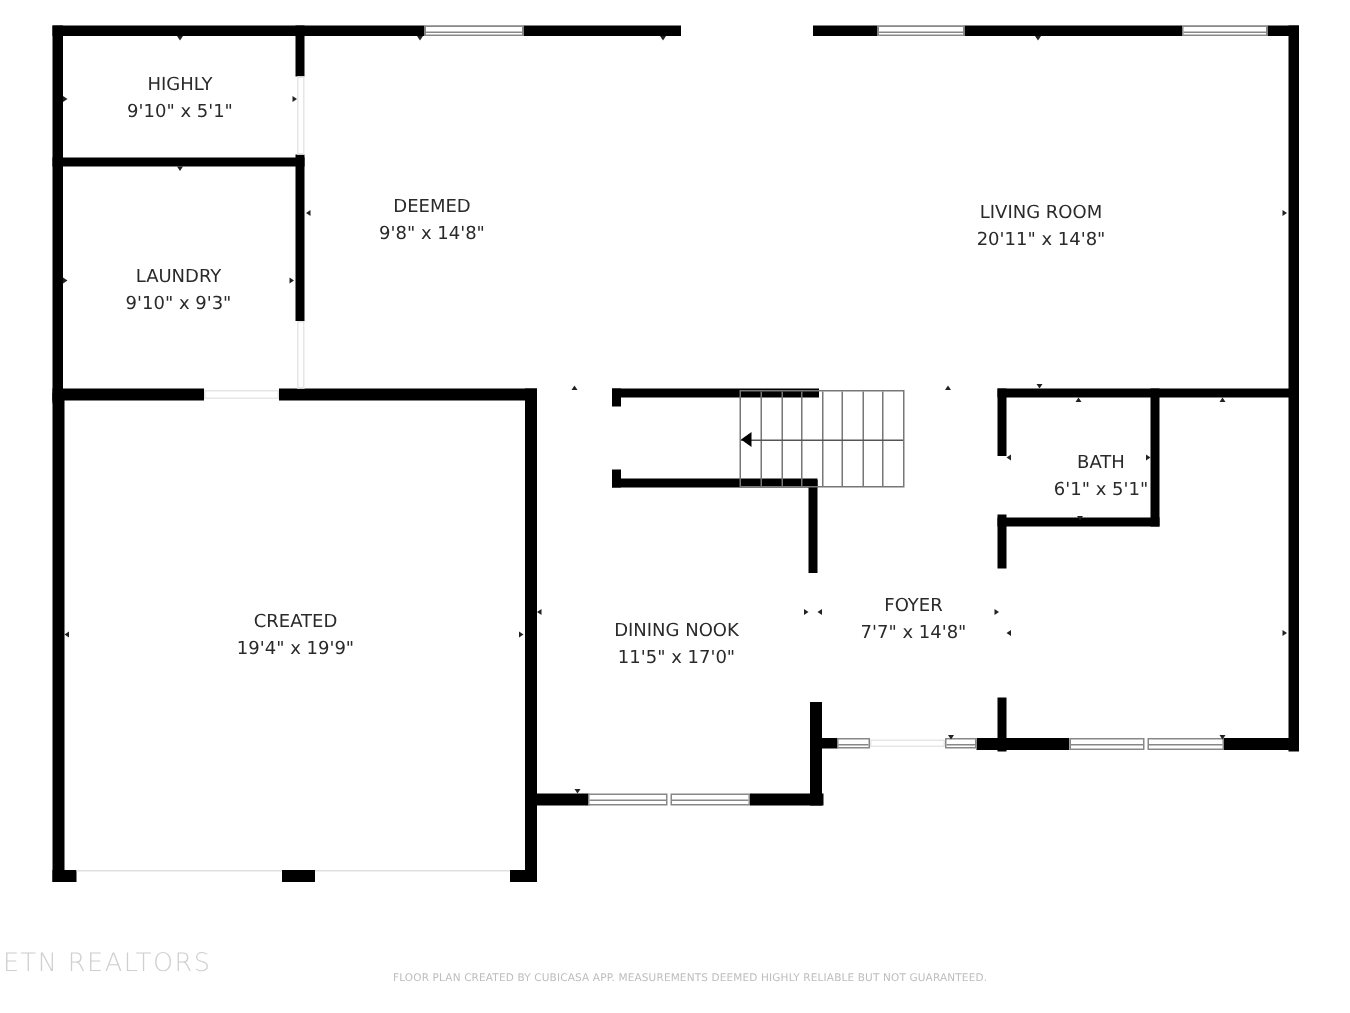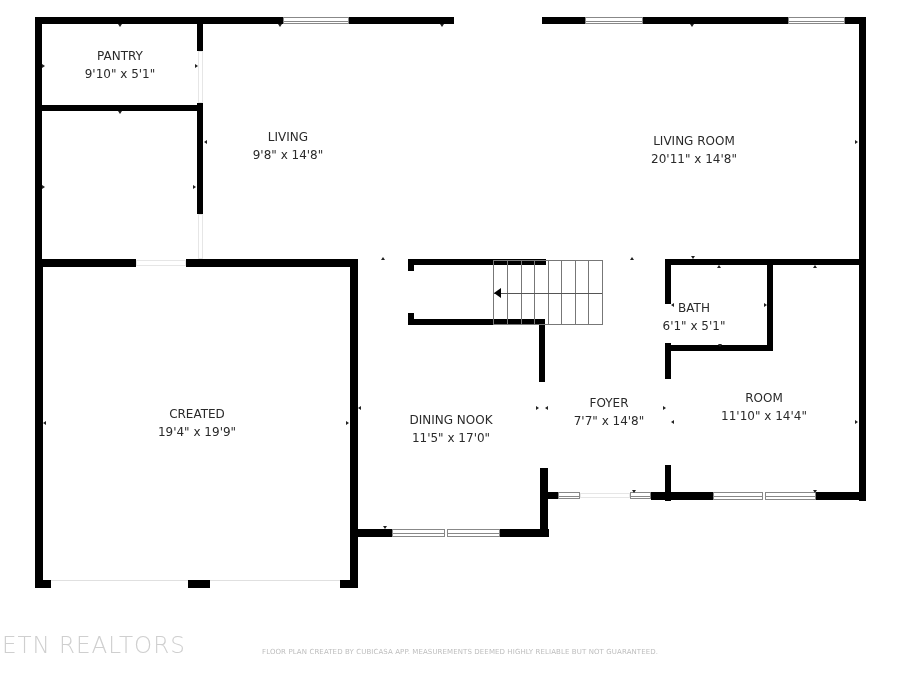--- a/index.html
+++ b/index.html
@@ -12,21 +12,21 @@
   .room-label { position: absolute; text-align: center; color: #2a2a2a; font-size: 12px; line-height: 18px; transform: translate(-50%, -50%); white-space: nowrap; }
   .tick { position: absolute; width: 0; height: 0; }
   .tick.up { border-left: 2px solid transparent; border-right: 2px solid transparent; border-bottom: 3px solid #222; }
   .tick.down { border-left: 2px solid transparent; border-right: 2px solid transparent; border-top: 3px solid #222; }
   .tick.left { border-top: 2px solid transparent; border-bottom: 2px solid transparent; border-right: 3px solid #222; }
   .tick.right { border-top: 2px solid transparent; border-bottom: 2px solid transparent; border-left: 3px solid #222; }
   .stairs { position: absolute; border: 1px solid #777; box-sizing: border-box; }
   .stair-line { position: absolute; top: 0; bottom: 0; border-left: 1px solid #777; }
   .stair-mid { position: absolute; left: 0; right: 0; top: 50%; border-top: 1px solid #555; }
   .stair-arrow { position: absolute; width: 0; height: 0; border-top: 5px solid transparent; border-bottom: 5px solid transparent; border-right: 7px solid #000; }
-  #brand { position: absolute; left: 2px; top: 632px; font-family: "DejaVu Sans", sans-serif; font-size: 23px; letter-spacing: 1px; color: #cfcfcf; font-weight: 200; }
+  #brand { position: absolute; left: 2px; top: 632px; font-family: "DejaVu Sans", sans-serif; font-size: 17px; letter-spacing: 1px; color: #cfcfcf; font-weight: 200; }
   #disclaimer { position: absolute; left: 262px; top: 648px; font-size: 7px; color: #bdbdbd; letter-spacing: 0.1px; white-space: nowrap; }
 </style>
 </head>
 <body>
 
 <div id="plan">
 
   <div class="wall" style="left:35px;top:17px;width:419px;height:7px;"></div>
   <div class="wall" style="left:542px;top:17px;width:324px;height:7px;"></div>
 
@@ -124,47 +124,47 @@
   <div class="tick up" style="left:717px;top:265px;"></div>
   <div class="tick up" style="left:813px;top:265px;"></div>
   <div class="tick down" style="left:718px;top:344px;"></div>
   <div class="tick left" style="left:671px;top:303px;"></div>
   <div class="tick right" style="left:764px;top:303px;"></div>
   <div class="tick down" style="left:383px;top:526px;"></div>
   <div class="tick down" style="left:632px;top:490px;"></div>
   <div class="tick down" style="left:813px;top:490px;"></div>
 
   <div class="room-label" style="left:120px;top:65px;">
-    <div>PANTRY</div>
+    <div>HIGHLY</div>
     <div>9'10" x 5'1"</div>
   </div>
+  <div class="room-label" style="left:119px;top:193px;">
+    <div>LAUNDRY</div>
+    <div>9'10" x 9'3"</div>
+  </div>
   <div class="room-label" style="left:288px;top:146px;">
-    <div>LIVING</div>
+    <div>DEEMED</div>
     <div>9'8" x 14'8"</div>
   </div>
   <div class="room-label" style="left:694px;top:150px;">
     <div>LIVING ROOM</div>
     <div>20'11" x 14'8"</div>
   </div>
   <div class="room-label" style="left:197px;top:423px;">
     <div>CREATED</div>
     <div>19'4" x 19'9"</div>
   </div>
   <div class="room-label" style="left:451px;top:429px;">
     <div>DINING NOOK</div>
     <div>11'5" x 17'0"</div>
   </div>
   <div class="room-label" style="left:609px;top:412px;">
     <div>FOYER</div>
     <div>7'7" x 14'8"</div>
   </div>
-  <div class="room-label" style="left:694px;top:317px;">
+  <div class="room-label" style="left:734px;top:317px;">
     <div>BATH</div>
     <div>6'1" x 5'1"</div>
-  </div>
-  <div class="room-label" style="left:764px;top:407px;">
-    <div>ROOM</div>
-    <div>11'10" x 14'4"</div>
   </div>
 </div>
 
 <div id="brand">ETN REALTORS</div>
 <div id="disclaimer">FLOOR PLAN CREATED BY CUBICASA APP. MEASUREMENTS DEEMED HIGHLY RELIABLE BUT NOT GUARANTEED.</div>
 
 </body></html>

